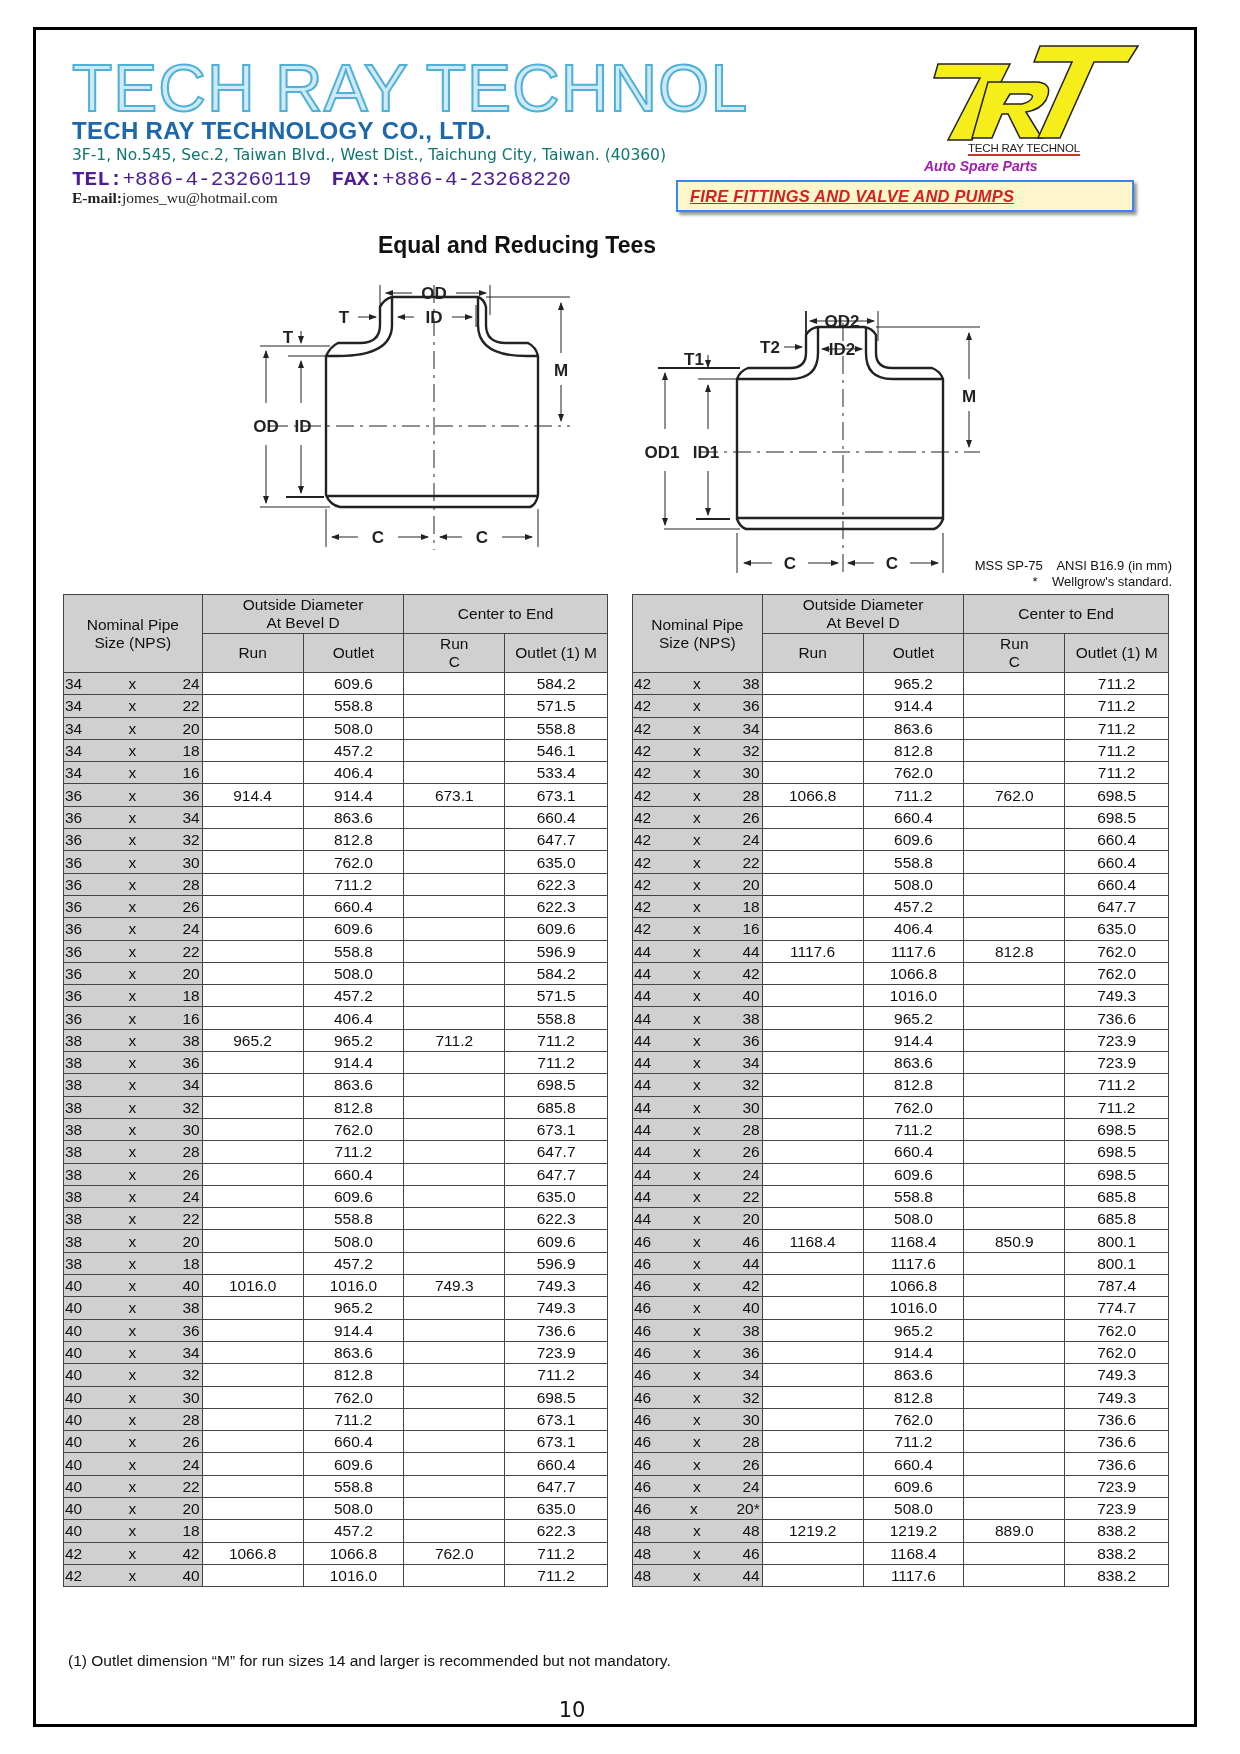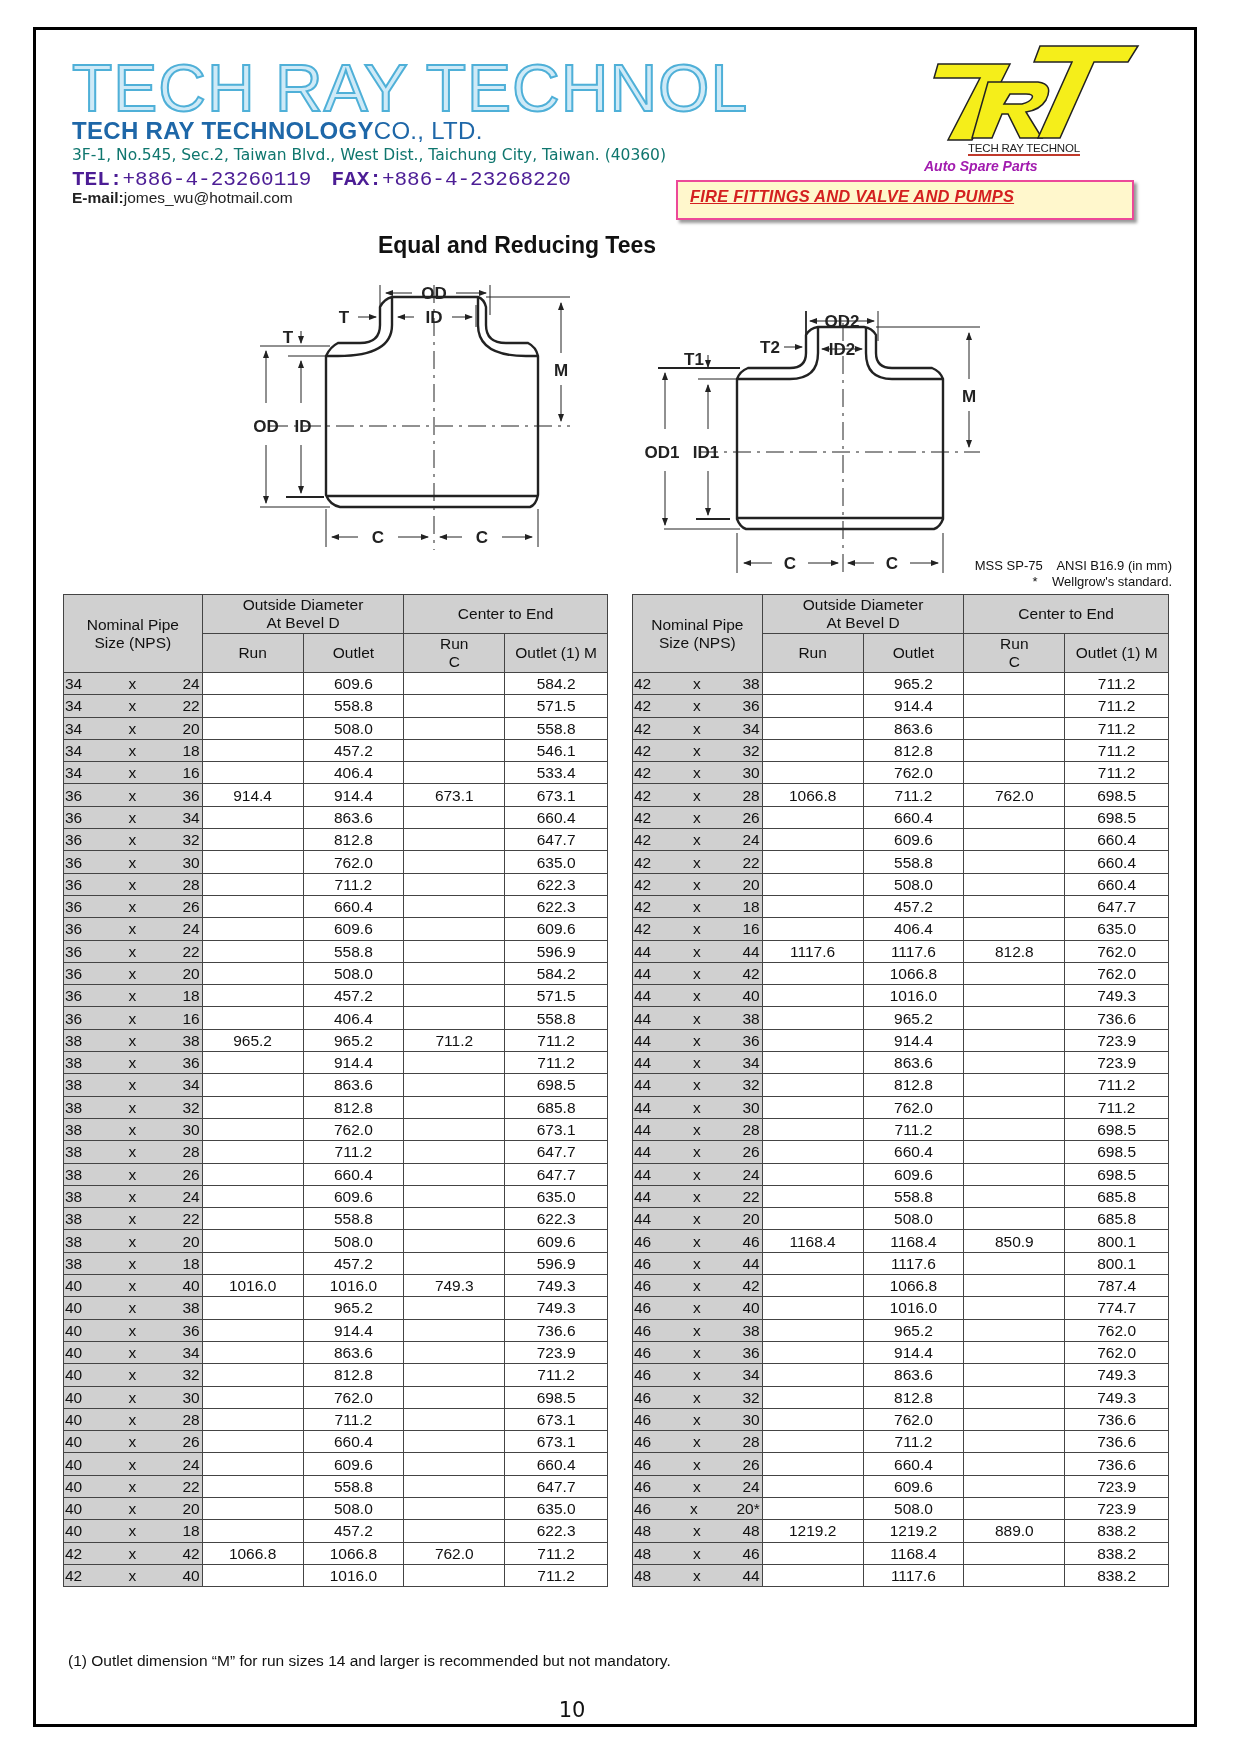--- a/index.html
+++ b/index.html
@@ -1,31 +1,31 @@
 <!DOCTYPE html>
 <html><head>
 <meta charset="utf-8">
 <style>
   html, body { margin:0; padding:0; background:#fff; }
   body { width:1240px; height:1754px; position:relative; font-family:"Liberation Sans", sans-serif; color:#111; overflow:hidden; }
   .frame { position:absolute; left:33px; top:27px; width:1164px; height:1700px; border:3px solid #000; box-sizing:border-box; }
   
   .brand-big { position:absolute; left:72px; top:55px; font-family:"Liberation Sans", sans-serif; font-size:66px; letter-spacing:1px; color:#cfeaf7; -webkit-text-stroke:2px #4fb0d8; font-weight:normal; line-height:1; }
   .brand-co { position:absolute; left:72px; top:117px; font-size:24px; color:#1e67a8; font-weight:bold; letter-spacing:0.3px; }
-  .brand-co .suffix { font-weight:normal; }
+  .brand-co .suffix { font-weight:bold; margin-left:8px; }
   .addr { position:absolute; left:72px; top:146px; font-family:"DejaVu Sans", sans-serif; font-size:15.5px; color:#0f766e; }
   .tel { position:absolute; left:72px; top:168px; font-family:Liberation Mono, monospace; font-size:21px; color:#4c1d95; }
-  .mail { position:absolute; left:72px; top:189px; font-family:Liberation Sans, sans-serif; font-size:15.5px; color:#222; }
+  .mail { position:absolute; left:72px; top:189px; font-family:Liberation Serif, serif; font-size:15.5px; color:#222; }
   .tel b, .mail b { font-weight:bold; }
   .tel .gap { display:inline-block; width:20px; }
   
   .logo { position:absolute; left:930px; top:42px; width:210px; height:135px; }
   .logo-sub1 { position:absolute; left:968px; top:142px; font-size:11.5px; color:#222; border-bottom:2px solid #c0392b; letter-spacing:-0.2px; }
   .logo-sub2 { position:absolute; left:924px; top:158px; font-size:14px; font-weight:bold; font-style:italic; color:#a21caf; }
-  .banner { position:absolute; left:676px; top:180px; width:458px; height:40px; background:#fff7cc; border:2px solid #ec4899; box-shadow:3px 3px 3px #999; box-sizing:border-box; }
+  .banner { position:absolute; left:676px; top:180px; width:458px; height:32px; background:#fff7cc; border:2px solid #3b82f6; box-shadow:3px 3px 3px #999; box-sizing:border-box; }
   .banner span { position:absolute; left:12px; top:5px; font-size:16.5px; font-weight:bold; font-style:italic; color:#d42020; text-decoration:underline; letter-spacing:0.2px; }
   
   .title { position:absolute; left:0; width:1034px; top:232px; text-align:center; font-size:23px; font-weight:bold; }
   
   .diagram { position:absolute;font-weight:bold; }
   .diagram svg { display:block; }
   .std { position:absolute; right:68px; top:558px; font-size:13px; text-align:right; line-height:16px;margin-left:11px; }
   
   table.tees { position:absolute; top:594px; border-collapse:collapse; font-size:15.5px; }
   table.tees td, table.tees th { border:1.5px solid #444; padding:0; height:21.3px; line-height:21px; }

